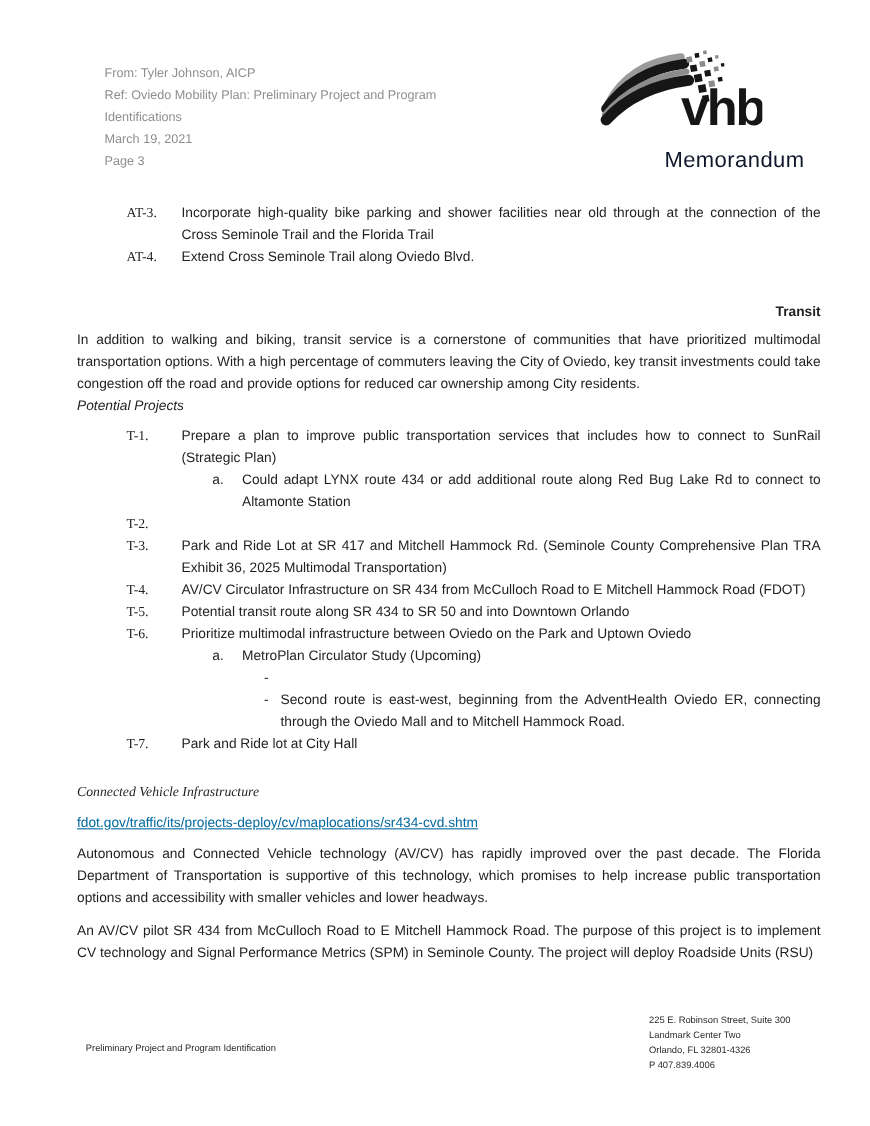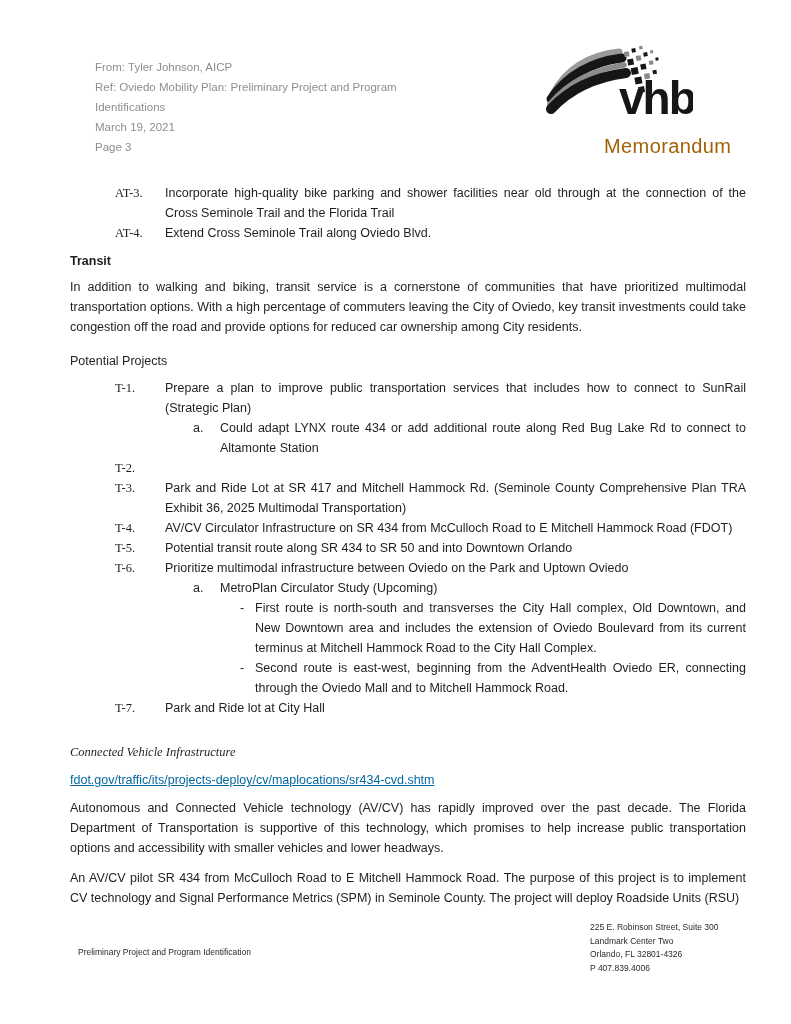--- a/index.html
+++ b/index.html
@@ -30,41 +30,41 @@
     top: 44px;
     width: 150px;
     height: 76px;
   }
   .memo-title {
     position: absolute;
     left: 604px;
     top: 135px;
     font-size: 20px;
     letter-spacing: 0.4px;
-    color: #a16207;
+    color: #0f172a;
   }
 
   
   .content {
     position: absolute;
     left: 70px;
     top: 183px;
     width: 676px;
     font-size: 12.5px;
     line-height: 20px;
   }
   .row { display: flex; }
   .row .lbl { flex: 0 0 50px; margin-left: 45px; font-family: Liberation Serif, serif; }
   .row .txt { flex: 1; text-align: justify; }
   .row.sub .lbl-a { flex: 0 0 27px; margin-left: 123px; }
   .row.dash .dash-mark { flex: 0 0 15px; margin-left: 170px; }
 
-  .h-bold { font-weight: bold; margin-top: 8px; }
+  .h-bold { font-weight: bold; margin-top: 30px; text-align: right; }
   .para { text-align: justify; margin-top: 6px; }
-  .h-italic { margin-top: 14px; }
+  .h-italic { font-style: italic; }
   .t-list { margin-top: 7px; }
   .cvi-heading { font-style: italic; margin-top: 24px; font-family: Liberation Serif, serif; }
   .doc-link-line { margin-top: 8px; }
   .doc-link { color: #0369a1; text-decoration: underline; cursor: pointer; }
   .para1 { margin-top: 8px; }
   .para2 { margin-top: 10px; }
 
   
   .footer-left {
     position: absolute;
@@ -170,21 +170,20 @@
       <div class="row">
         <span class="lbl">T-6.</span>
         <span class="txt">Prioritize multimodal infrastructure between Oviedo on the Park and Uptown Oviedo</span>
       </div>
       <div class="row sub">
         <span class="lbl-a">a.</span>
         <span class="txt">MetroPlan Circulator Study (Upcoming)</span>
       </div>
       <div class="row dash">
         <span class="dash-mark">-</span>
-        <span class="txt">First route is north-south and transverses the City Hall complex, Old Downtown, and New Downtown area and includes the extension of Oviedo Boulevard from its current terminus at Mitchell Hammock Road to the City Hall Complex.</span>
       </div>
       <div class="row dash">
         <span class="dash-mark">-</span>
         <span class="txt">Second route is east-west, beginning from the AdventHealth Oviedo ER, connecting through the Oviedo Mall and to Mitchell Hammock Road.</span>
       </div>
       <div class="row">
         <span class="lbl">T-7.</span>
         <span class="txt">Park and Ride lot at City Hall</span>
       </div>
     </div>

